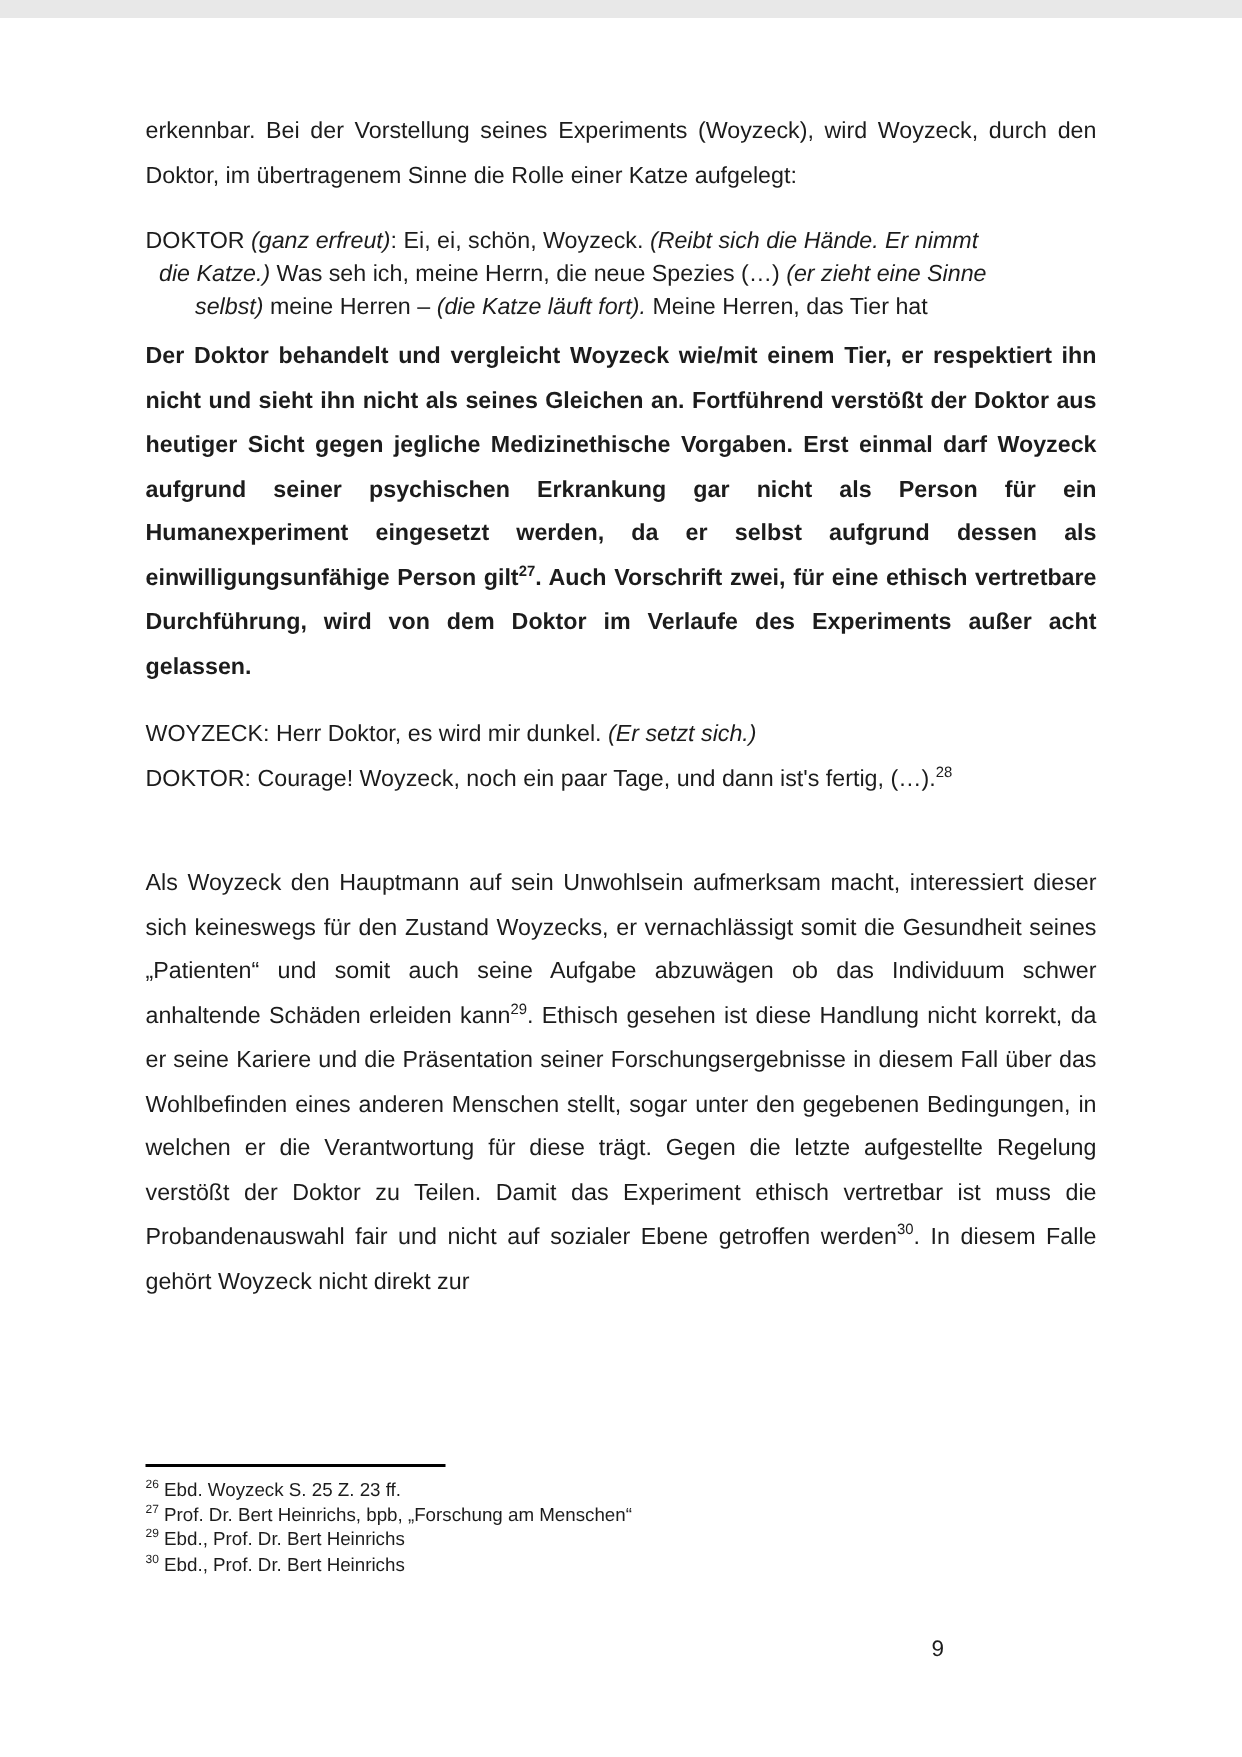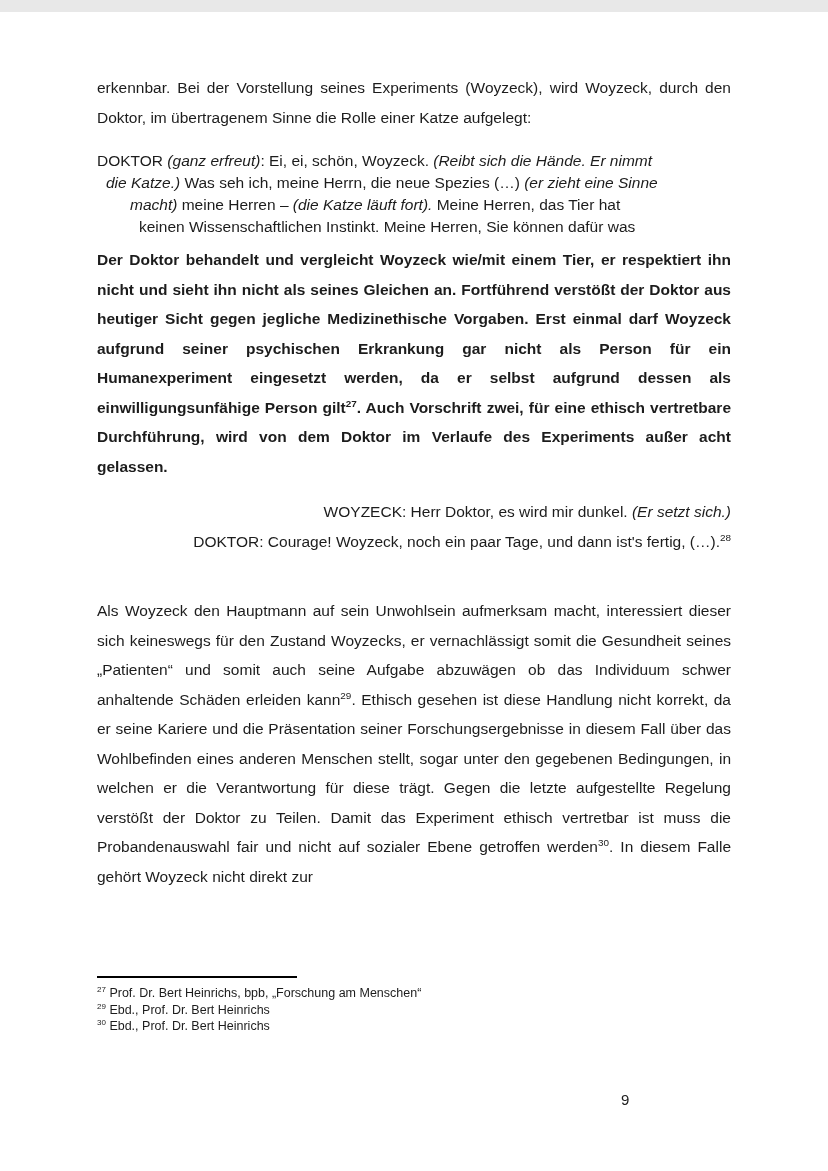--- a/index.html
+++ b/index.html
@@ -30,21 +30,20 @@
     margin-top: 18px;
   }
   .quote .qline { min-height: 22px; }
   .quote1 .qline:nth-child(2) { padding-left: 9px; }
   .quote1 .qline:nth-child(3) { padding-left: 33px; }
   .quote1 .qline:nth-child(4) { padding-left: 42px; }
   .quote1 .qline:nth-child(5) { padding-left: 121px; }
   .quote2 {
     line-height: 29.5px;
     margin-top: 16px;
-    text-align: right;
   }
   .para2 { margin-top: 7px; font-weight: bold; }
   .para3 { margin-top: 40px; }
   sup {
     font-size: 0.64em;
     line-height: 0;
     vertical-align: super;
   }
   .it { font-style: italic; }
   .footnotes {
@@ -73,37 +72,37 @@
 
 <div class="page">
 
   <div class="content">
 
     <p class="para"><span>erkennbar. Bei der Vorstellung seines Experiments (Woyzeck), wird Woyzeck, durch den Doktor, im übertragenem Sinne die Rolle einer Katze aufgelegt:</span></p>
 
     <div class="quote quote1">
       <div class="qline"><span>DOKTOR </span><span class="it">(ganz erfreut)</span><span>: Ei, ei, schön, Woyzeck. </span><span class="it">(Reibt sich die Hände. Er nimmt</span></div>
       <div class="qline"><span class="it">die Katze.)</span><span> Was seh ich, meine Herrn, die neue Spezies (…) </span><span class="it">(er zieht eine Sinne</span></div>
-      <div class="qline"><span class="it">macht)</span><span> meine Herren – </span><span class="it">(die Katze läuft fort).</span><span> Meine Herren, das Tier hat</span></div>
-      <div class="qline"><span>keinen Wissenschaftlichen Instinkt. Meine Herren, Sie können dafür was</span></div>
+      <div class="qline"><span class="it">selbst)</span><span> meine Herren – </span><span class="it">(die Katze läuft fort).</span><span> Meine Herren, das Tier hat</span></div>
     </div>
 
     <p class="para para2"><span>Der Doktor behandelt und vergleicht Woyzeck wie/mit einem Tier, er respektiert ihn nicht und sieht ihn nicht als seines Gleichen an. Fortführend verstößt der Doktor aus heutiger Sicht gegen jegliche Medizinethische Vorgaben. Erst einmal darf Woyzeck aufgrund seiner psychischen Erkrankung gar nicht als Person für ein Humanexperiment eingesetzt werden, da er selbst aufgrund dessen als einwilligungsunfähige Person gilt</span><sup>27</sup><span>. Auch Vorschrift zwei, für eine ethisch vertretbare Durchführung, wird von dem Doktor im Verlaufe des Experiments außer acht gelassen.</span></p>
 
     <div class="quote quote2">
       <div class="qline"><span>WOYZECK: Herr Doktor, es wird mir dunkel. </span><span class="it">(Er setzt sich.)</span></div>
       <div class="qline"><span>DOKTOR: Courage! Woyzeck, noch ein paar Tage, und dann ist's fertig, (…).</span><sup>28</sup></div>
     </div>
 
     <p class="para para3"><span>Als Woyzeck den Hauptmann auf sein Unwohlsein aufmerksam macht, interessiert dieser sich keineswegs für den Zustand Woyzecks, er vernachlässigt somit die Gesundheit seines „Patienten“ und somit auch seine Aufgabe abzuwägen ob das Individuum schwer anhaltende Schäden erleiden kann</span><sup>29</sup><span>. Ethisch gesehen ist diese Handlung nicht korrekt, da er seine Kariere und die Präsentation seiner Forschungsergebnisse in diesem Fall über das Wohlbefinden eines anderen Menschen stellt, sogar unter den gegebenen Bedingungen, in welchen er die Verantwortung für diese trägt. Gegen die letzte aufgestellte Regelung verstößt der Doktor zu Teilen. Damit das Experiment ethisch vertretbar ist muss die Probandenauswahl fair und nicht auf sozialer Ebene getroffen werden</span><sup>30</sup><span>. In diesem Falle gehört Woyzeck nicht direkt zur</span></p>
 
   </div>
 
   <div class="footnotes">
     <div class="fn-rule"></div>
+    <div class="fn"><sup>26</sup><span> Ebd. Woyzeck S. 25 Z. 23 ff.</span></div>
     <div class="fn"><sup>27</sup><span> Prof. Dr. Bert Heinrichs, bpb, „Forschung am Menschen“</span></div>
     <div class="fn"><sup>29</sup><span> Ebd., Prof. Dr. Bert Heinrichs</span></div>
     <div class="fn"><sup>30</sup><span> Ebd., Prof. Dr. Bert Heinrichs</span></div>
   </div>
 
   <div class="page-num">9</div>
 
 </div>
 
 </body></html>

